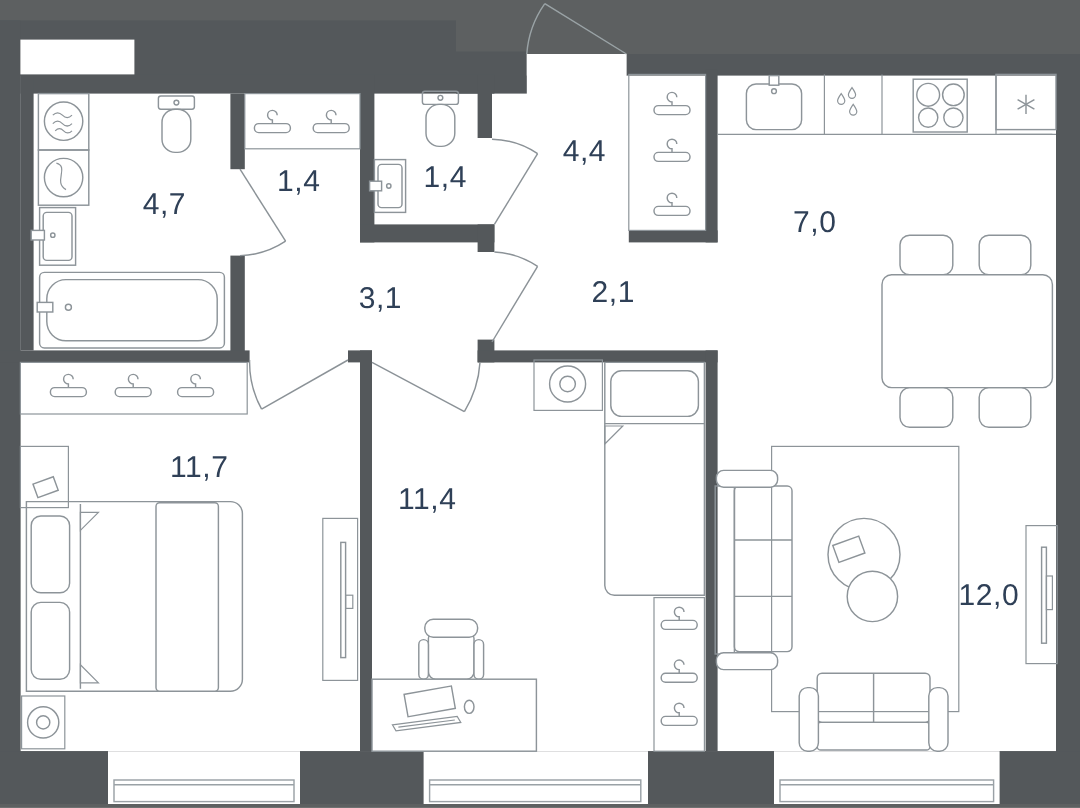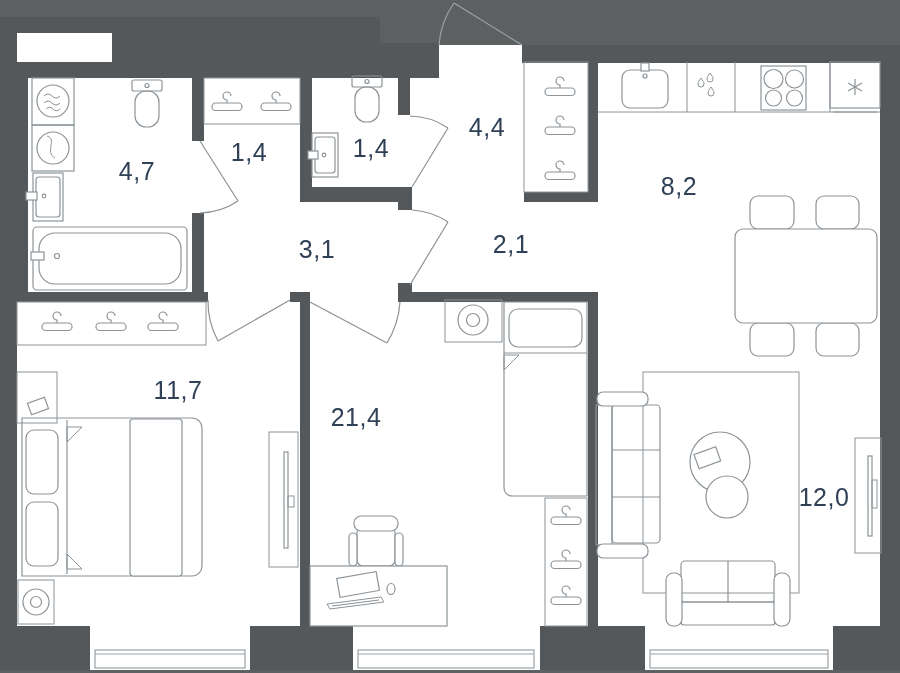--- a/index.html
+++ b/index.html
@@ -297,17 +297,17 @@
     </g>
   </g>
 </svg>
 
 <div class="room-label" style="left:137px; top:171px;">4,7</div>
 <div class="room-label" style="left:249px; top:152px;">1,4</div>
 <div class="room-label" style="left:371px; top:148px;">1,4</div>
 <div class="room-label" style="left:487px; top:127px;">4,4</div>
 <div class="room-label" style="left:511px; top:244px;">2,1</div>
 <div class="room-label" style="left:317px; top:249px;">3,1</div>
-<div class="room-label" style="left:679px; top:186px;">8,2</div>
-<div class="room-label" style="left:166px; top:390px;margin-left:12px;">11,7</div>
-<div class="room-label" style="left:356px; top:417px;">21,4</div>
+<div class="room-label" style="left:679px; top:186px;">7,0</div>
+<div class="room-label" style="left:166px; top:390px;">11,7</div>
+<div class="room-label" style="left:356px; top:417px;">11,4</div>
 <div class="room-label" style="left:824px; top:497px;">12,0</div>
 
 </div>
 </body></html>

